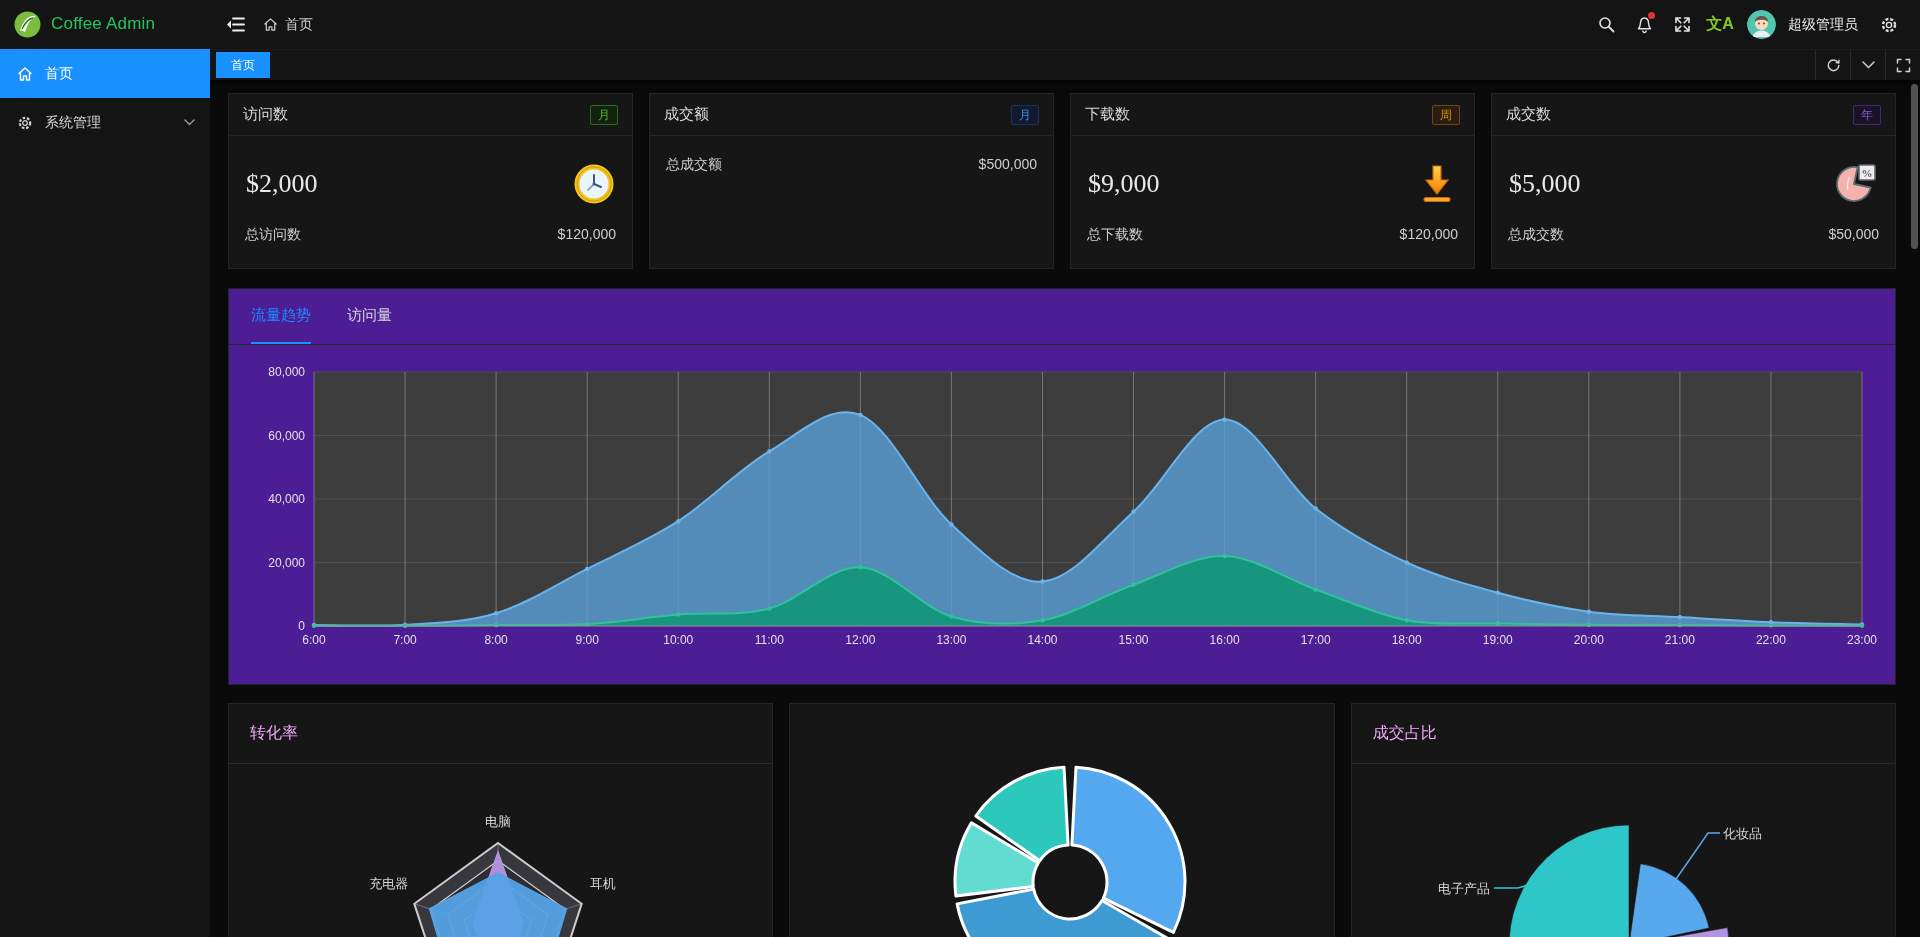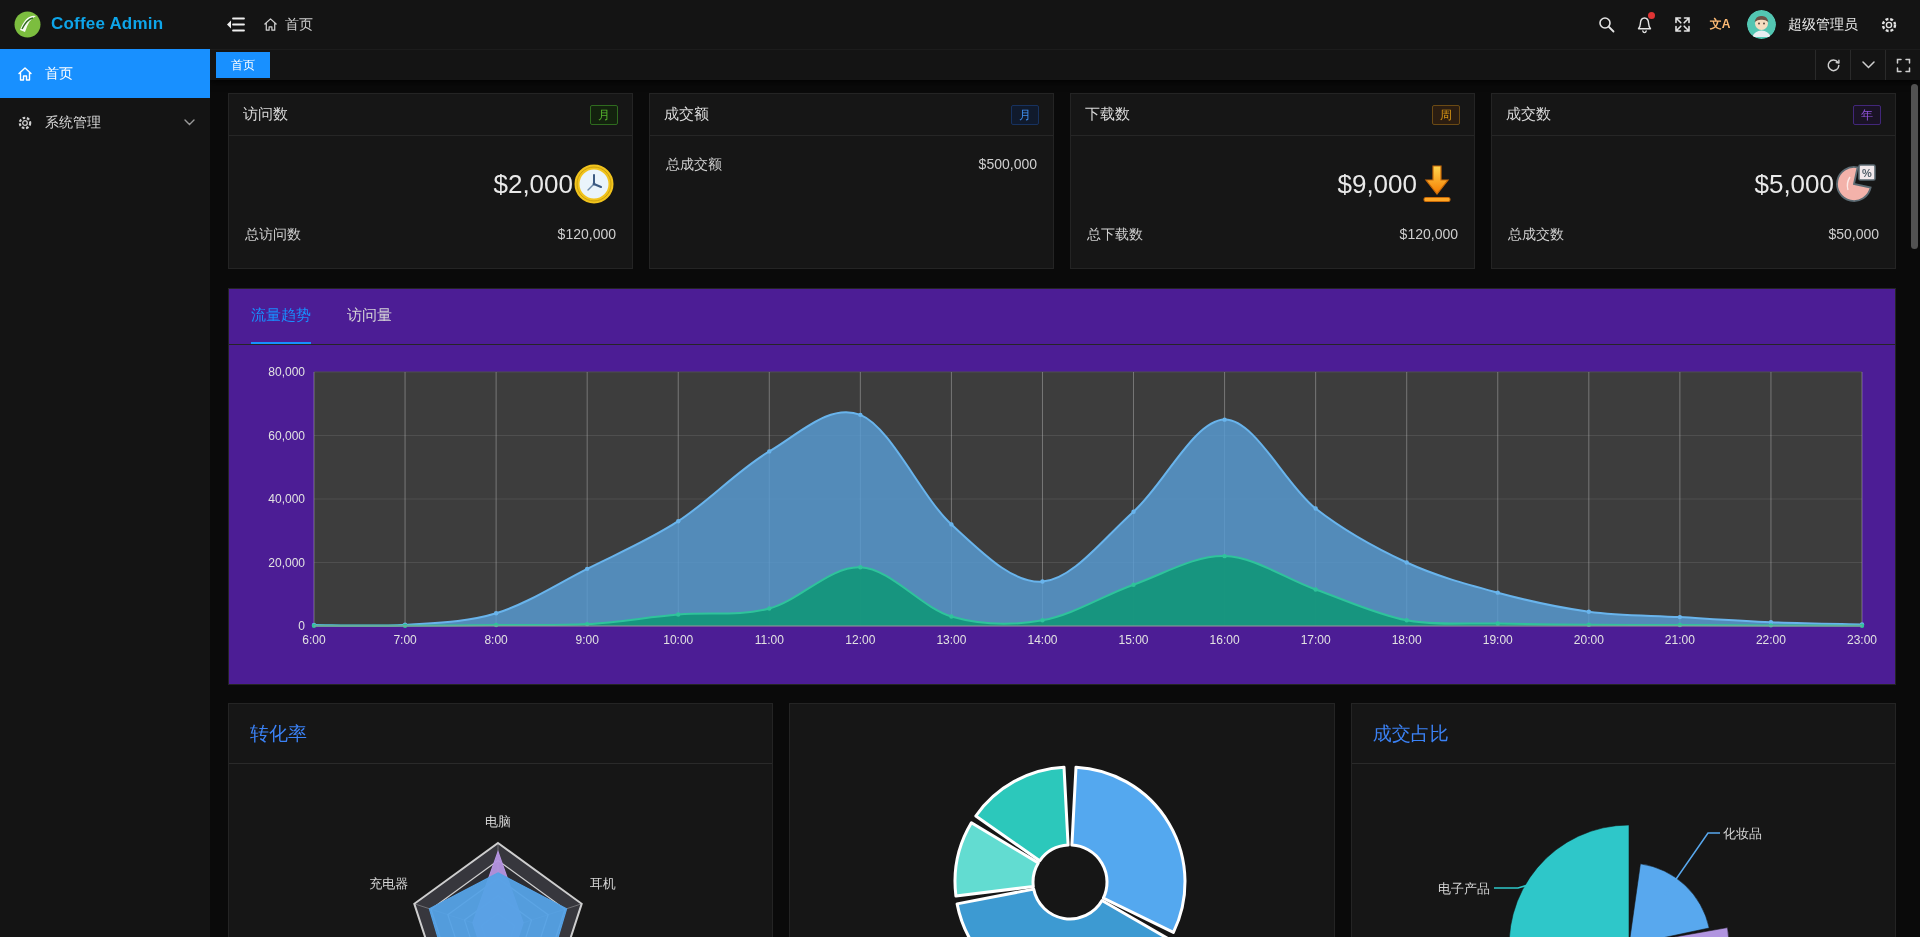--- a/index.html
+++ b/index.html
@@ -2,65 +2,65 @@
 <html><head>
 <meta charset="utf-8">
 <style>
   * { margin:0; padding:0; box-sizing:border-box; }
   html,body { width:1920px; height:937px; overflow:hidden; }
   body { background:#0a0a0a; font-family:"Liberation Sans",sans-serif; color:#d9d9d9; position:relative; }
 
   
   .sidebar { position:absolute; left:0; top:0; width:210px; height:937px; background:#141414; z-index:5; }
   .logo-bar { height:48px; display:flex; align-items:center; gap:10px; padding-left:14px; }
-  .logo-text { color:#0ea5e9; font-weight:bold; font-size:17px; letter-spacing:.2px; }
+  .logo-text { color:#22c55e; font-weight:normal; font-size:17px; letter-spacing:.2px; }
   .menu { margin-top:1px; }
   .menu-item { height:49px; display:flex; align-items:center; gap:11px; padding:0 16px; font-size:14px; color:#d6d6d6; position:relative; cursor:pointer; }
   .menu-item.active { background:#1890ff; color:#fff; }
   .menu-item .mi-icon { display:flex; width:18px; justify-content:center; }
   .menu-item .chev { position:absolute; right:15px; opacity:.8; }
 
   
   .navbar { position:absolute; left:210px; top:0; right:0; height:50px; background:#141414; display:flex; align-items:center; border-bottom:1px solid #1c1c1c; z-index:4; }
   .fold-btn { padding:0 18px 0 16px; display:flex; align-items:center; cursor:pointer; height:100%; }
   .breadcrumb { display:flex; align-items:center; gap:7px; color:#cfcfcf; font-size:14px; }
   .nav-right { margin-left:auto; display:flex; align-items:center; gap:4px; padding-right:14px; }
   .nav-ic { width:34px; height:50px; display:flex; align-items:center; justify-content:center; cursor:pointer; position:relative; }
   .badge-dot { position:absolute; top:12px; right:6px; width:7px; height:7px; border-radius:50%; background:#e03434; }
-  .translate-glyph { font-size:12px; color:#fdba74; font-weight:bold; }
+  .translate-glyph { font-size:16px; color:#84cc16; font-weight:bold; }
   .avatar { width:29px; height:29px; border-radius:50%; overflow:hidden; margin:0 8px 0 6px; }
   .username { font-size:14px; color:#eaeaea; margin-right:10px; white-space:nowrap; }
 
   
   .tabbar { position:absolute; left:210px; top:50px; right:0; height:30px; background:#141414; box-shadow:0 3px 6px rgba(0,0,0,.65); display:flex; align-items:center; z-index:3; }
   .tag-tab { margin-left:6px; height:26px; margin-top:0px; padding:0 15px; background:#1890ff; color:#fff; font-size:12px; display:flex; align-items:center; cursor:pointer; }
   .tab-controls { margin-left:auto; display:flex; height:30px; }
   .tab-ctl { width:35px; height:30px; display:flex; align-items:center; justify-content:center; border-left:1px solid #2a2a2a; cursor:pointer; }
 
   
   .stats-row { position:absolute; left:228px; top:93px; width:1668px; display:grid; grid-template-columns:repeat(4,1fr); gap:16px;border-radius:29px; }
   .stat-card { height:176px; background:#161616; border:1px solid #242424; }
   .stat-head { height:42px; display:flex; align-items:center; justify-content:space-between; padding:0 14px; border-bottom:1px solid #262626; font-size:15px; color:#dadada; }
   .tag { font-size:12px; line-height:18px; padding:0 7px; border-radius:2px; border:1px solid; }
   .tag-green  { color:#55b42d; border-color:#2f6b1f; background:#13220e; }
   .tag-blue   { color:#3f8fef; border-color:#17325f; background:#101a2c; }
   .tag-orange { color:#d89614; border-color:#6b4a14; background:#2b1d11; }
   .tag-purple { color:#9254de; border-color:#42277a; background:#1a1325; }
-  .stat-body { display:flex; align-items:center; justify-content:flex-end; padding:0 17px; margin-top:26px; height:44px; }
+  .stat-body { display:flex; align-items:center; justify-content:space-between; padding:0 17px; margin-top:26px; height:44px;font-family:Liberation Serif, serif; }
   .stat-value { font-size:26px; color:#e9e9e9; }
   .stat-foot { display:flex; justify-content:space-between; padding:0 16px; margin-top:20px; font-size:14px; color:#cfcfcf; }
 
   .trend-card { position:absolute; left:228px; top:288px; width:1668px; height:397px; background:#4c1d95; border:1px solid #242424; }
   .trend-tabs { height:56px; display:flex; align-items:stretch; gap:36px; padding:0 22px; border-bottom:1px solid #262626; font-size:15px; }
   .trend-tab { display:flex; align-items:center; color:#d8d8d8; cursor:pointer; border-bottom:2px solid transparent; }
   .trend-tab.active { color:#1890ff; border-bottom-color:#1890ff; }
 
   .bottom-row { position:absolute; left:228px; top:703px; width:1668px; display:grid; grid-template-columns:repeat(3,1fr); gap:16px; }
   .panel { height:400px; background:#161616; border:1px solid #242424; }
-  .panel-head { height:60px; display:flex; align-items:center; padding:0 21px; font-size:19px; color:#3b82f6; border-bottom:1px solid #2a2a2a; }
+  .panel-head { height:60px; display:flex; align-items:center; padding:0 21px; font-size:16px; color:#f0abfc; border-bottom:1px solid #2a2a2a; }
   .panel-body { position:relative; }
 
   .axis-label { fill:#e2e2e2; font-size:12px; }
   .radar-label, .pie-label { fill:#d6d6d6; font-size:13px; }
 
   .scrollbar-thumb { position:absolute; right:2px; top:84px; width:7px; height:165px; background:#525252; border-radius:4px; z-index:9; }
   svg { display:block; }
 </style>
 </head>
 <body>

